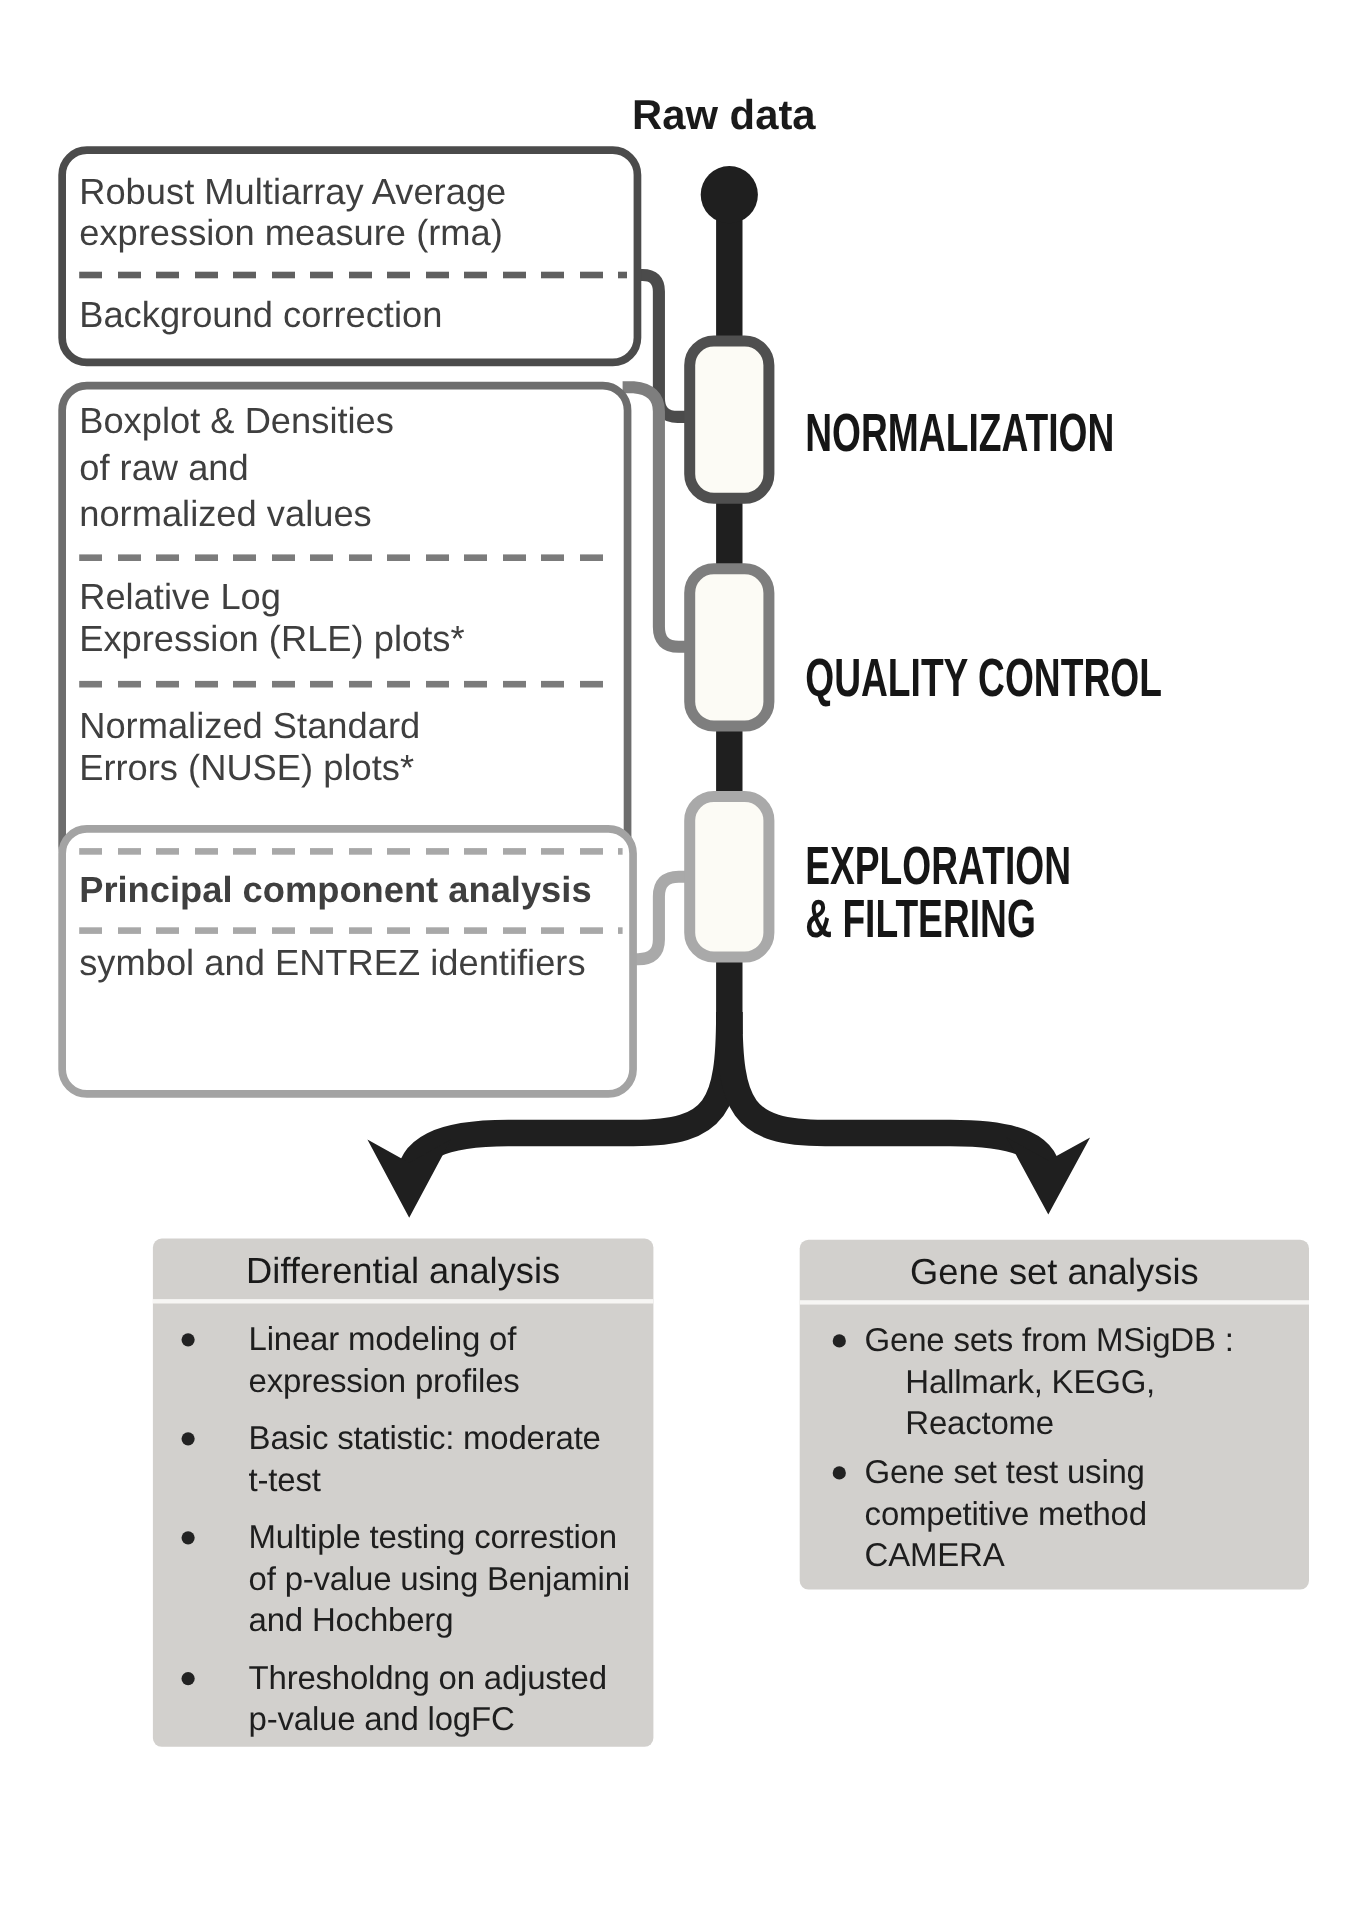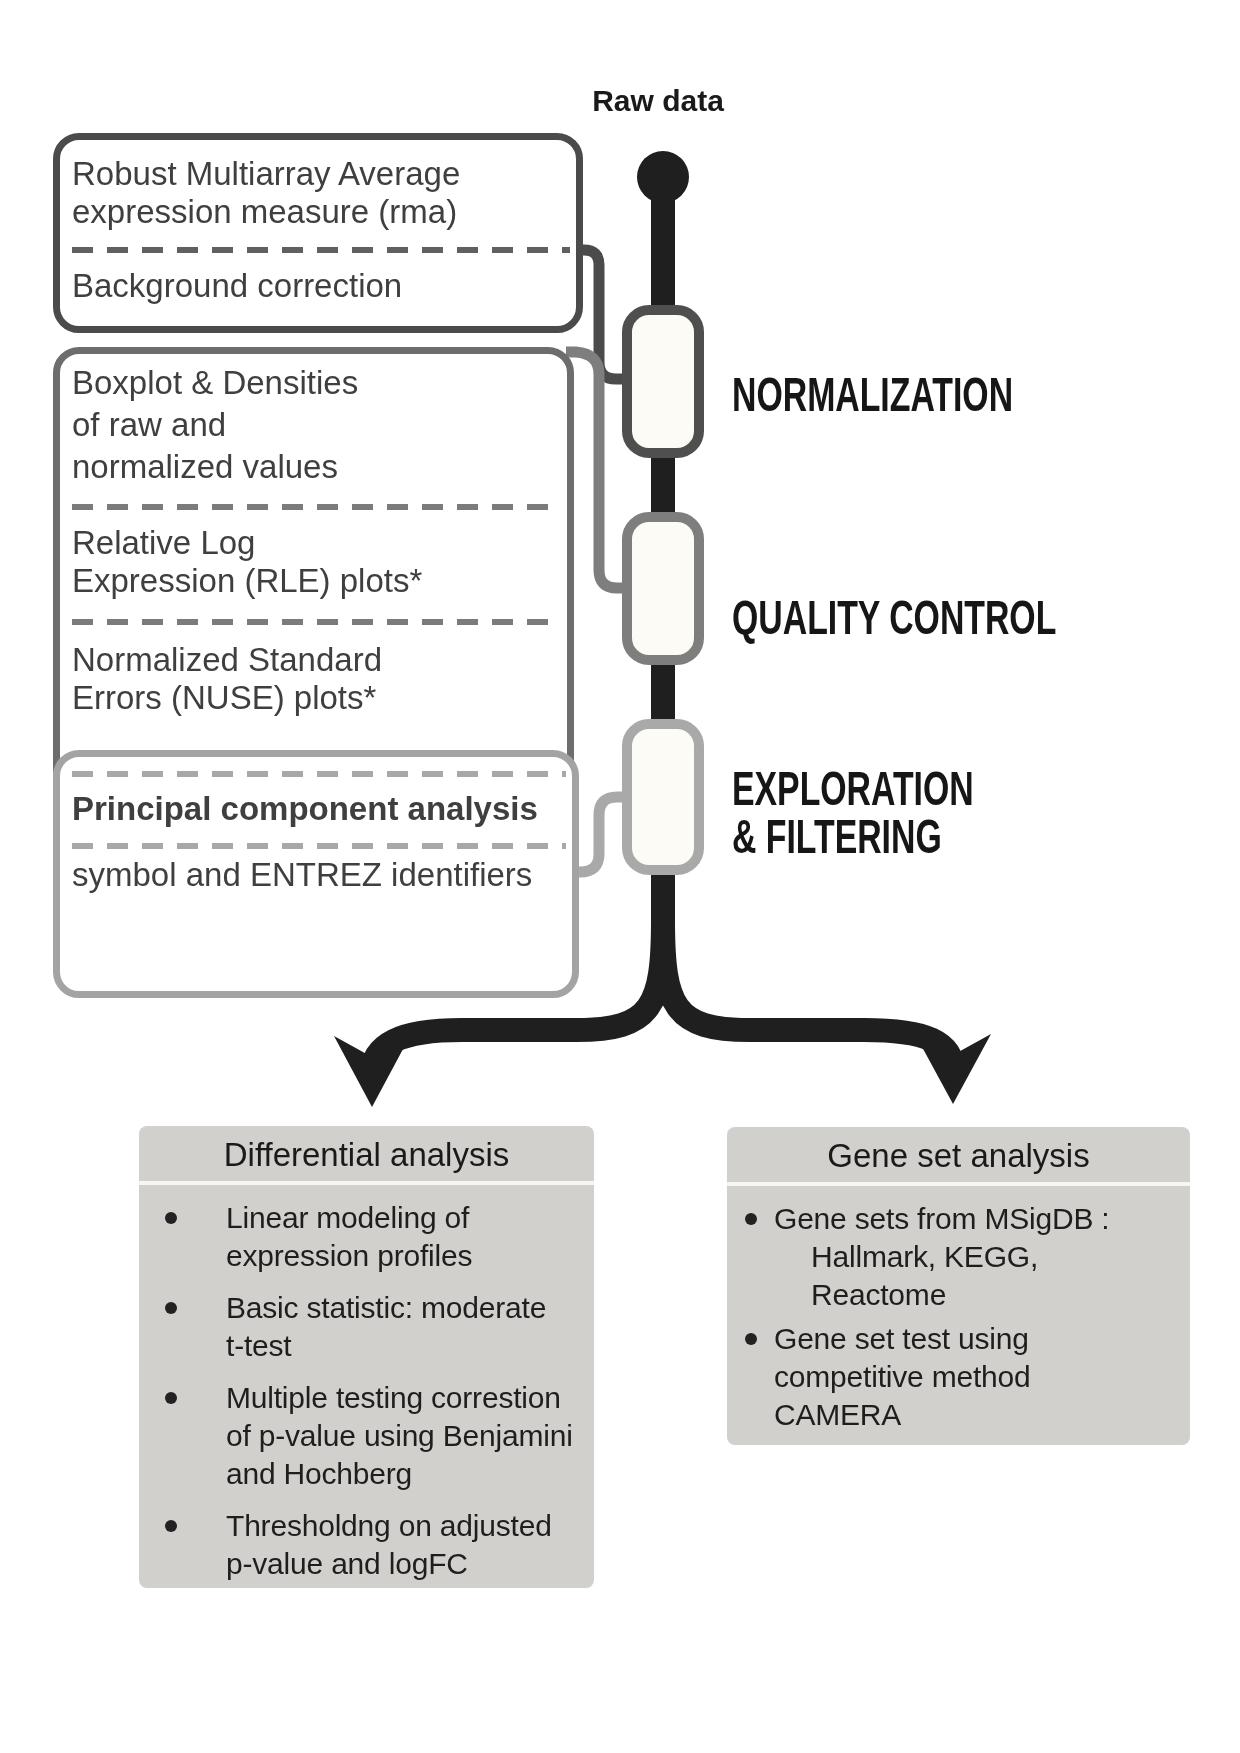--- a/index.html
+++ b/index.html
@@ -17,21 +17,21 @@
   .spine{fill:var(--ink);}
   .dot{fill:var(--ink);}
   .conn{fill:none;stroke-width:11px;}
   .conn.c1{stroke:var(--box1);}
   .conn.c2{stroke:var(--node2);}
   .conn.c3{stroke:var(--node3);}
   .branch{fill:none;stroke:var(--ink);stroke-width:24px;}
   .ahead{fill:var(--ink);}
 
   .raw-label{position:absolute;left:558px;top:84px;width:200px;text-align:center;
-             font-size:30px;font-weight:700;color:var(--textDark);white-space:nowrap;}
+             font-size:38px;font-weight:700;color:var(--textDark);white-space:nowrap;}
 
   .tool-box{position:absolute;background:#ffffff;border-style:solid;border-width:7px;
             border-radius:26px;box-sizing:border-box;padding:0 6px 0 12px;}
   .tool-box .tline{font-size:33px;color:var(--textBody);white-space:nowrap;}
   .b1{left:53px;top:133px;width:530px;height:200px;border-color:var(--box1);}
   .b2{left:53px;top:347px;width:521px;height:448px;border-color:var(--box2);}
   .b3{left:53px;top:750px;width:526px;height:248px;border-color:var(--box3);}
   .b1 .tline{line-height:38px;}
   .b2 .tline{line-height:38px;}
   .b2 .seg-0 .tline{line-height:42px;}
@@ -68,21 +68,21 @@
 
   .panel{position:absolute;background:var(--panelFill);border-radius:8px;box-sizing:border-box;
          overflow:hidden;}
   .pL{left:139px;top:1126px;width:455px;height:462px;}
   .pR{left:727px;top:1127px;width:463px;height:318px;}
   .panel-header{height:55px;line-height:57px;text-align:center;font-size:33px;
                 color:var(--textDark);}
   .panel-sep{height:4px;background:var(--panelSep);}
   .panel-list{padding-top:14px;}
   .pL .panel-list{padding-left:26px;padding-right:8px;}
-  .pR .panel-list{padding-left:18px;padding-right:6px;}
+  .pR .panel-list{padding-left:30px;padding-right:6px;}
   .bullet-item{display:flex;align-items:flex-start;}
   .pL .bullet-item{margin-bottom:14px;gap:32px;}
   .pR .bullet-item{margin-bottom:6px;}
   .bdot{width:12px;height:12px;border-radius:50%;background:#222222;margin:13px 17px 0 0;
         flex:none;}
   .btext{min-width:0;}
   .bline{font-size:30px;line-height:38px;color:var(--panelText);letter-spacing:-0.2px;
          white-space:nowrap;}
   .bline.indent{margin-left:37px;}
 </style>

